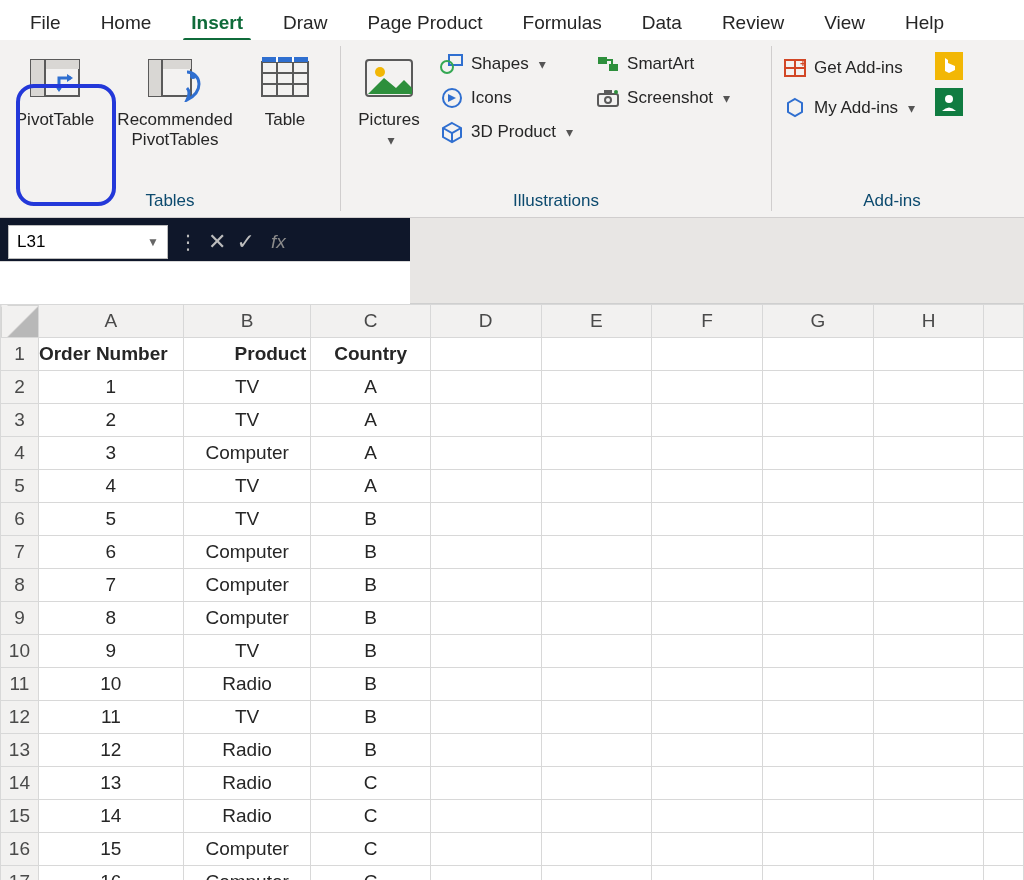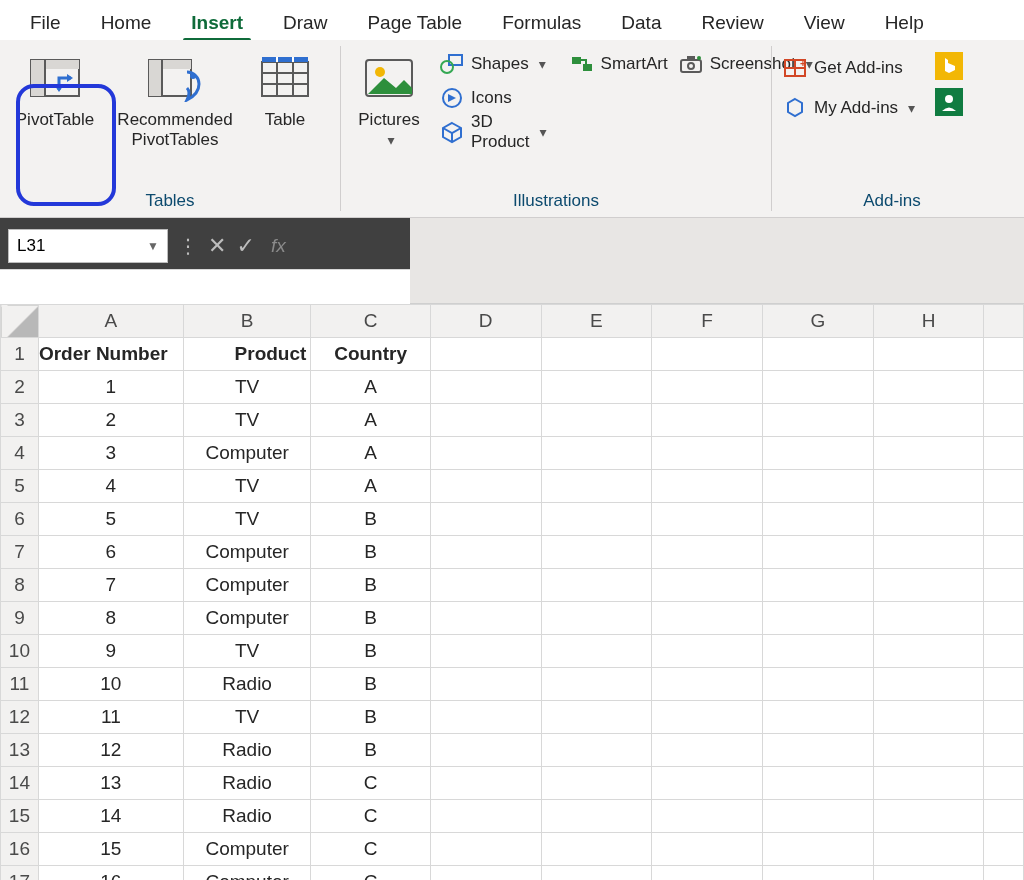--- a/index.html
+++ b/index.html
@@ -81,21 +81,21 @@
   svg { display:block; }
 </style>
 </head>
 <body>
 
 <div class="tabs-bar" id="tabs-bar">
     <div class="tab">File</div>
     <div class="tab">Home</div>
     <div class="tab active">Insert</div>
     <div class="tab">Draw</div>
-    <div class="tab">Page Table</div>
+    <div class="tab">Page Product</div>
     <div class="tab">Formulas</div>
     <div class="tab">Data</div>
     <div class="tab">Review</div>
     <div class="tab">View</div>
     <div class="tab">Help</div>
   </div>
 
 <div class="ribbon-wrap">
 <div class="ribbon">
 
@@ -186,21 +186,21 @@
           <span>
                 <svg width="26" height="24">
                   <path d="M13 3 L22 8 L22 17 L13 22 L4 17 L4 8 Z" fill="none" stroke="#2f6fd0" stroke-width="2"></path>
                   <path d="M4 8 L13 13 L22 8 M13 13 L13 22" fill="none" stroke="#2f6fd0" stroke-width="2"></path>
                 </svg>
               </span>
           <span class="lbl">3D Product</span>
           <span class="chev">▾</span>
         </div>
       </div>
-      <div style="display:flex;flex-direction:row;gap:2px;padding-top:4px;margin-left:10px">
+      <div style="display:flex;flex-direction:column;gap:2px;padding-top:4px;margin-left:10px">
         <div class="mini-row">
           <span>
                 <svg width="26" height="24">
                   <rect x="3" y="5" width="9" height="7" fill="#2d8f3c"></rect>
                   <rect x="14" y="12" width="9" height="7" fill="#2d8f3c"></rect>
                   <path d="M12 8 L17 8 L17 12" fill="none" stroke="#2d8f3c" stroke-width="2"></path>
                 </svg>
               </span>
           <span class="lbl">SmartArt</span>
         </div>
@@ -264,21 +264,21 @@
       </div>
     </div>
     <div class="group-label">Add-ins</div>
   </div>
 
 </div>
 <div class="highlight-ring"></div>
 </div>
 
 <div style="display:flex;align-items:flex-start">
-  <div style="display:flex;align-items:center;height:52px;background:#404040;padding:4px 0 0 8px;gap:10px;border-bottom:1px solid #d8d8d8;width:410px">
+  <div style="display:flex;align-items:center;height:44px;background:#0f172a;padding:4px 0 0 8px;gap:10px;border-bottom:1px solid #d8d8d8;width:410px">
     <div class="name-box">
       <span>L31</span>
       <span class="dd">▼</span>
     </div>
     <span class="divdots" style="color:#bdbdbd;font-size:20px">⋮</span>
     <span style="color:#bdbdbd;font-size:22px">✕</span>
     <span style="color:#bdbdbd;font-size:22px">✓</span>
     <span class="fx-label">fx</span>
   </div>
   <div style="flex:1;height:86px;background:#e8e6e4;border-bottom:1px solid #cfcfcf"></div>

